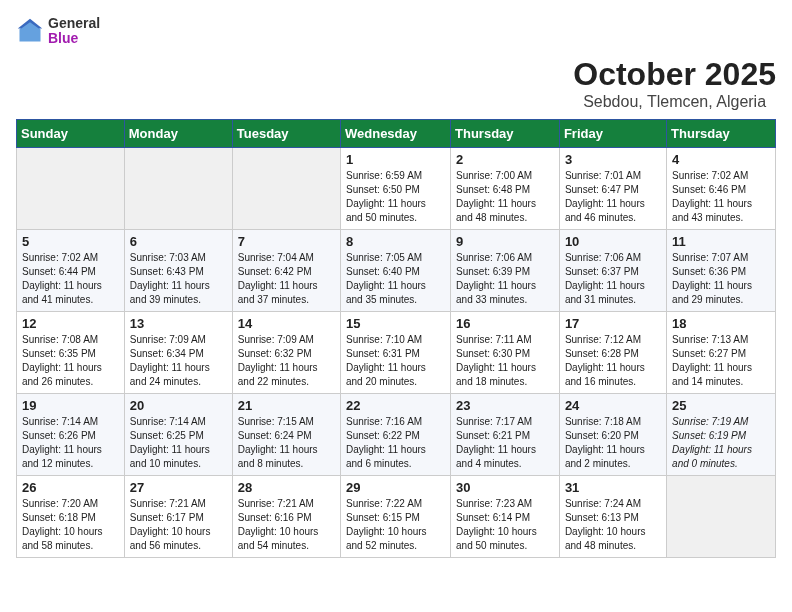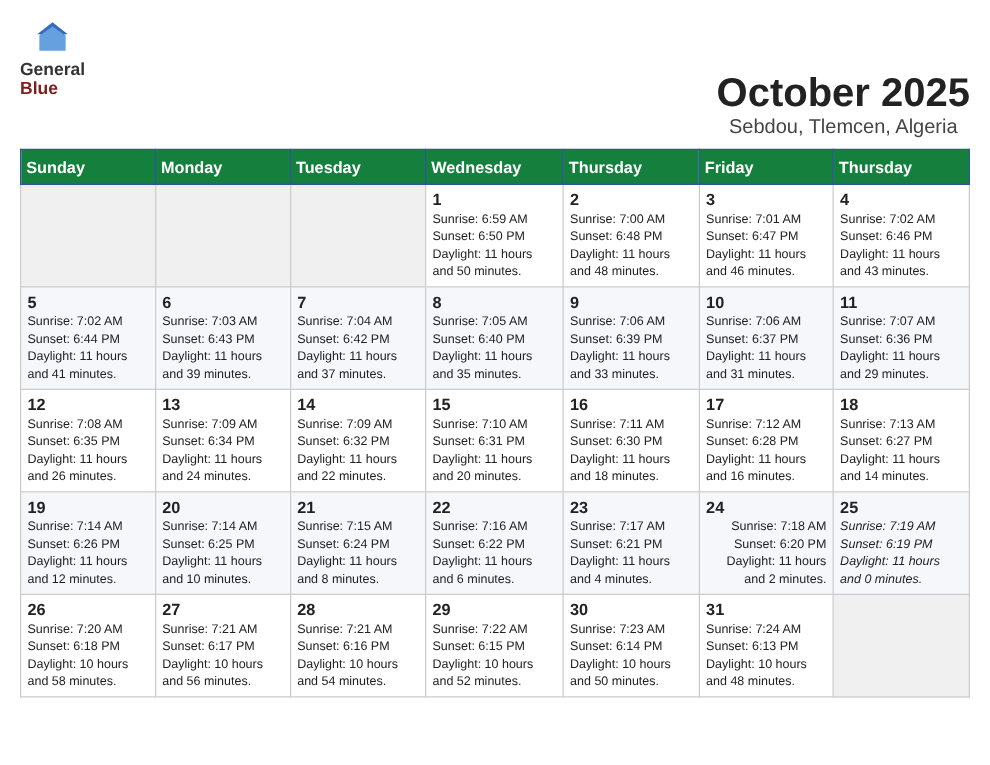--- a/index.html
+++ b/index.html
@@ -13,32 +13,31 @@
     .header {
       display: flex;
       justify-content: space-between;
       align-items: flex-start;
       margin-bottom: 8px;
     }
     .logo {
       display: flex;
       align-items: center;
       gap: 4px;
-      flex-direction: column;
     }
     .logo-text {
       display: flex;
       flex-direction: column;
       font-size: 14px;
       font-weight: bold;
       color: #333;
       line-height: 1.1;
     }
     .logo-text span:first-child { color: #333; }
-    .logo-text span:last-child { color: #7f1d1d; }
+    .logo-text span:last-child { color: #a21caf; }
     .logo-icon {
       width: 28px;
       height: 28px;
     }
     .title-block {
       text-align: center;
       margin-top: 40px;
     }
     .title-block h1 {
       font-size: 32px;
@@ -267,21 +266,21 @@
 Daylight: 11 hours and 6 minutes.</div>
         </td>
         <td>
           <div class="day-number">23</div>
           <div class="day-info" style="white-space: pre-line;">Sunrise: 7:17 AM
 Sunset: 6:21 PM
 Daylight: 11 hours and 4 minutes.</div>
         </td>
         <td>
           <div class="day-number">24</div>
-          <div class="day-info" style="white-space: pre-line; text-align: right;">Sunrise: 7:18 AM
+          <div class="day-info" style="white-space: pre-line;">Sunrise: 7:18 AM
 Sunset: 6:20 PM
 Daylight: 11 hours and 2 minutes.</div>
         </td>
         <td>
           <div class="day-number">25</div>
           <div class="day-info" style="white-space: pre-line; font-style: italic;">Sunrise: 7:19 AM
 Sunset: 6:19 PM
 Daylight: 11 hours and 0 minutes.</div>
         </td>
       </tr>

